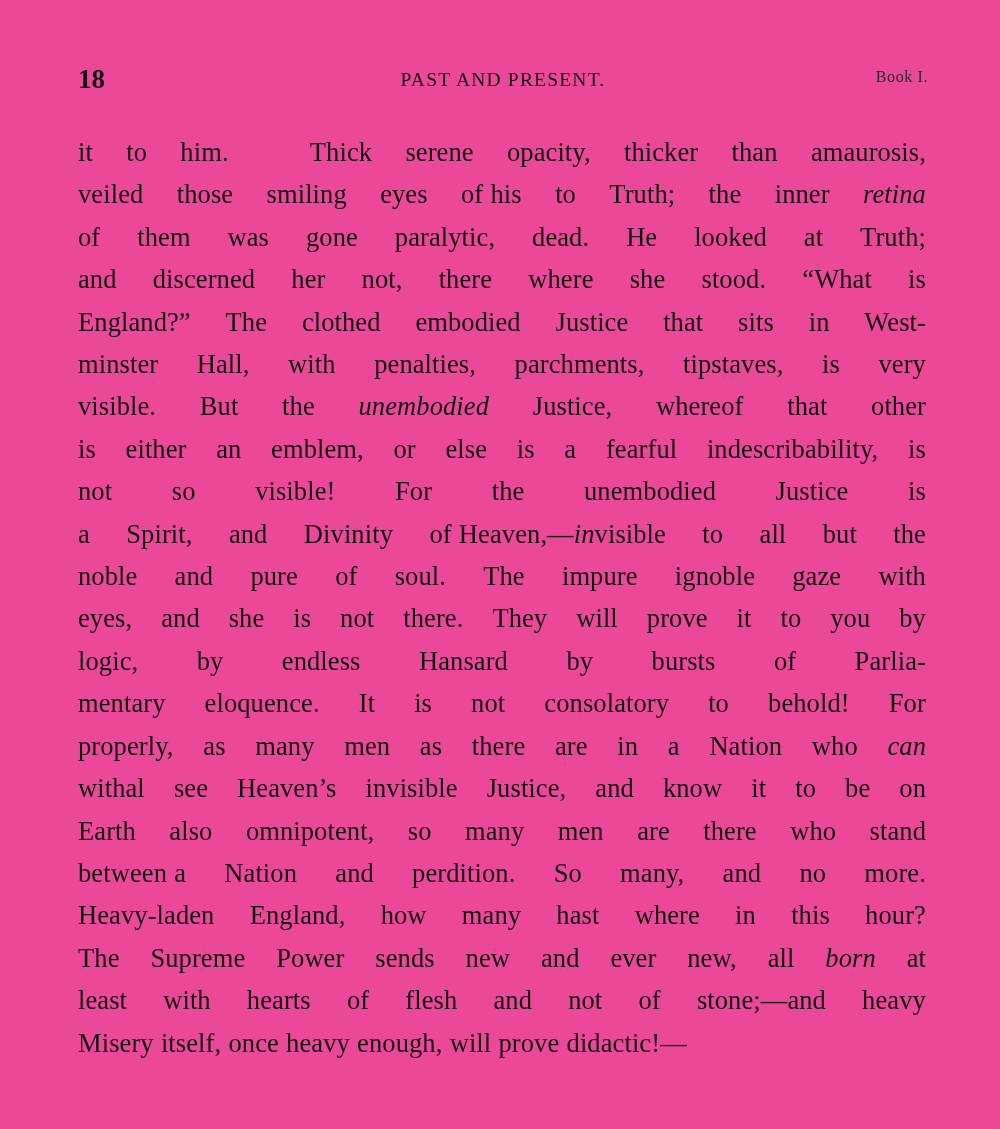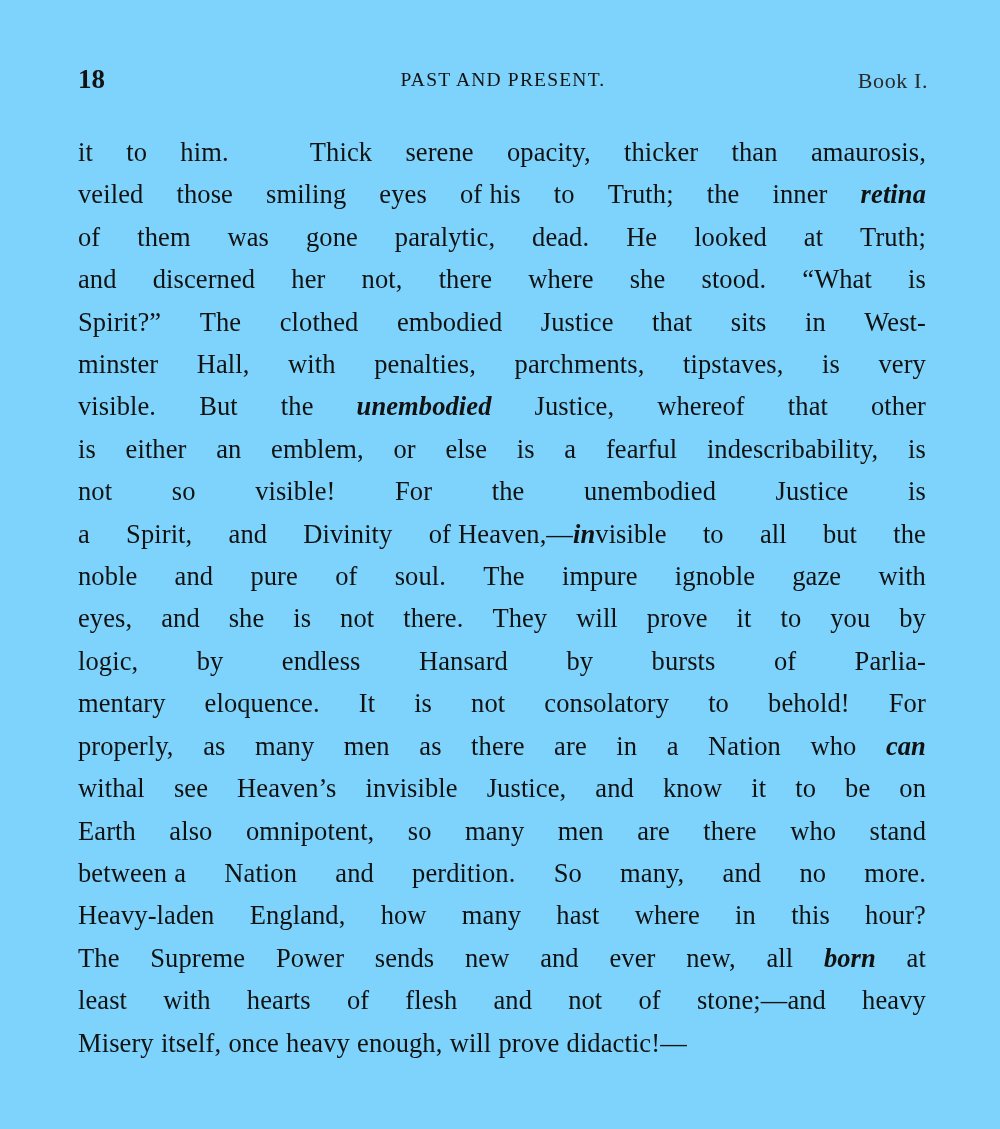--- a/index.html
+++ b/index.html
@@ -4,21 +4,21 @@
 <style>
   html, body {
     margin: 0;
     padding: 0;
     background: #ffffff;
   }
   .page {
     position: relative;
     width: 1000px;
     height: 1129px;
-    background: #7dd3fc;
+    background: #ec4899;
     overflow: hidden;
     font-family: "Liberation Serif", serif;
     color: #121212;
   }
 
   
   .runhead {
     position: absolute;
     left: 78px;
     right: 72px;
@@ -41,21 +41,21 @@
     top: 5px;
     text-align: center;
     font-size: 19.5px;
     letter-spacing: 1.2px;
     font-family: "Liberation Serif", serif;
   }
   .runhead .booknum {
     position: absolute;
     right: 0;
     top: 4px;
-    font-size: 22px;
+    font-size: 16px;
     letter-spacing: 0.6px;
     color: #2a2a2a;
     font-family: "Liberation Serif", serif;
   }
 
   
   .bodytext {
     position: absolute;
     left: 78px;
     top: 131px;
@@ -73,21 +73,21 @@
   }
   
   .bodytext .ln.just {
     display: flex;
     justify-content: space-between;
   }
   .bodytext .ln.just > span { white-space: pre; }
   .bodytext .ln.last {
     display: block;
   }
-  i, .it { font-style: italic; font-weight: bold; }
+  i, .it { font-style: italic; }
   .sp { display: inline-block; width: 0.55em; }
 </style>
 </head>
 <body>
 
 <div class="page">
 
   <div class="runhead">
     <div class="folio">18</div>
     <div class="title">PAST AND PRESENT.</div>
@@ -142,21 +142,21 @@
         <span>not,</span>
         <span>there</span>
         <span>where</span>
         <span>she</span>
         <span>stood.</span>
         <span>“What</span>
         <span>is</span>
     </span>
 
     <span class="ln just">
-      <span>Spirit?”</span>
+      <span>England?”</span>
         <span>The</span>
         <span>clothed</span>
         <span>embodied</span>
         <span>Justice</span>
         <span>that</span>
         <span>sits</span>
         <span>in</span>
         <span>West-</span>
     </span>
 

